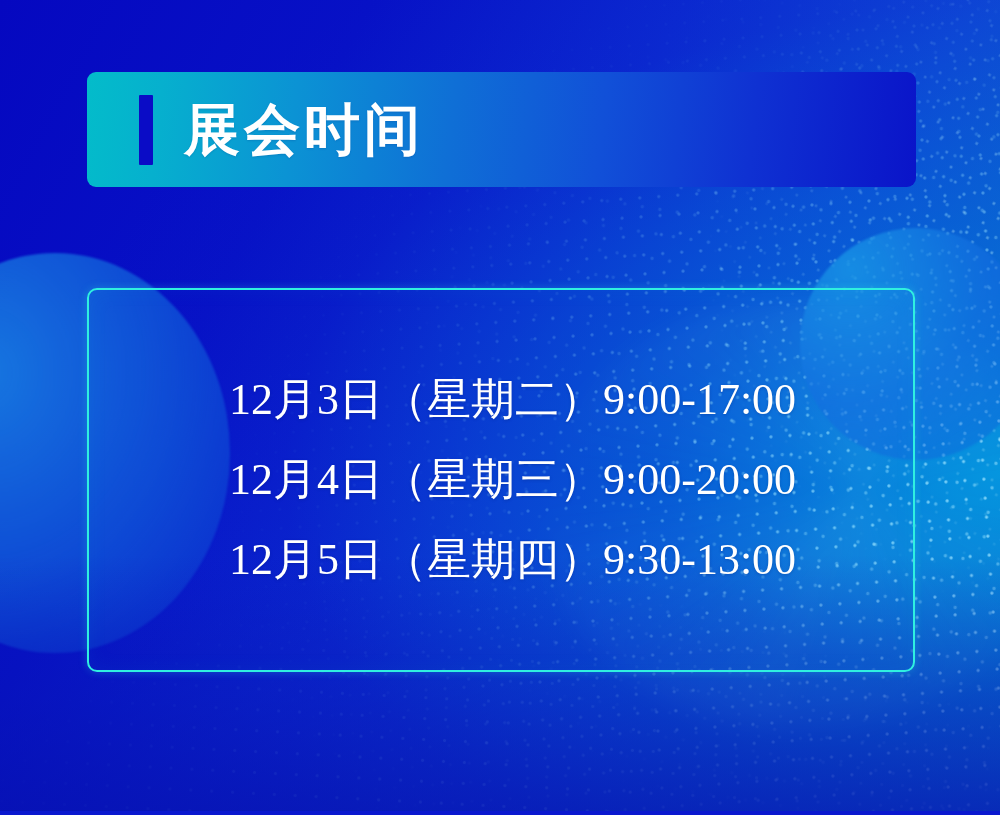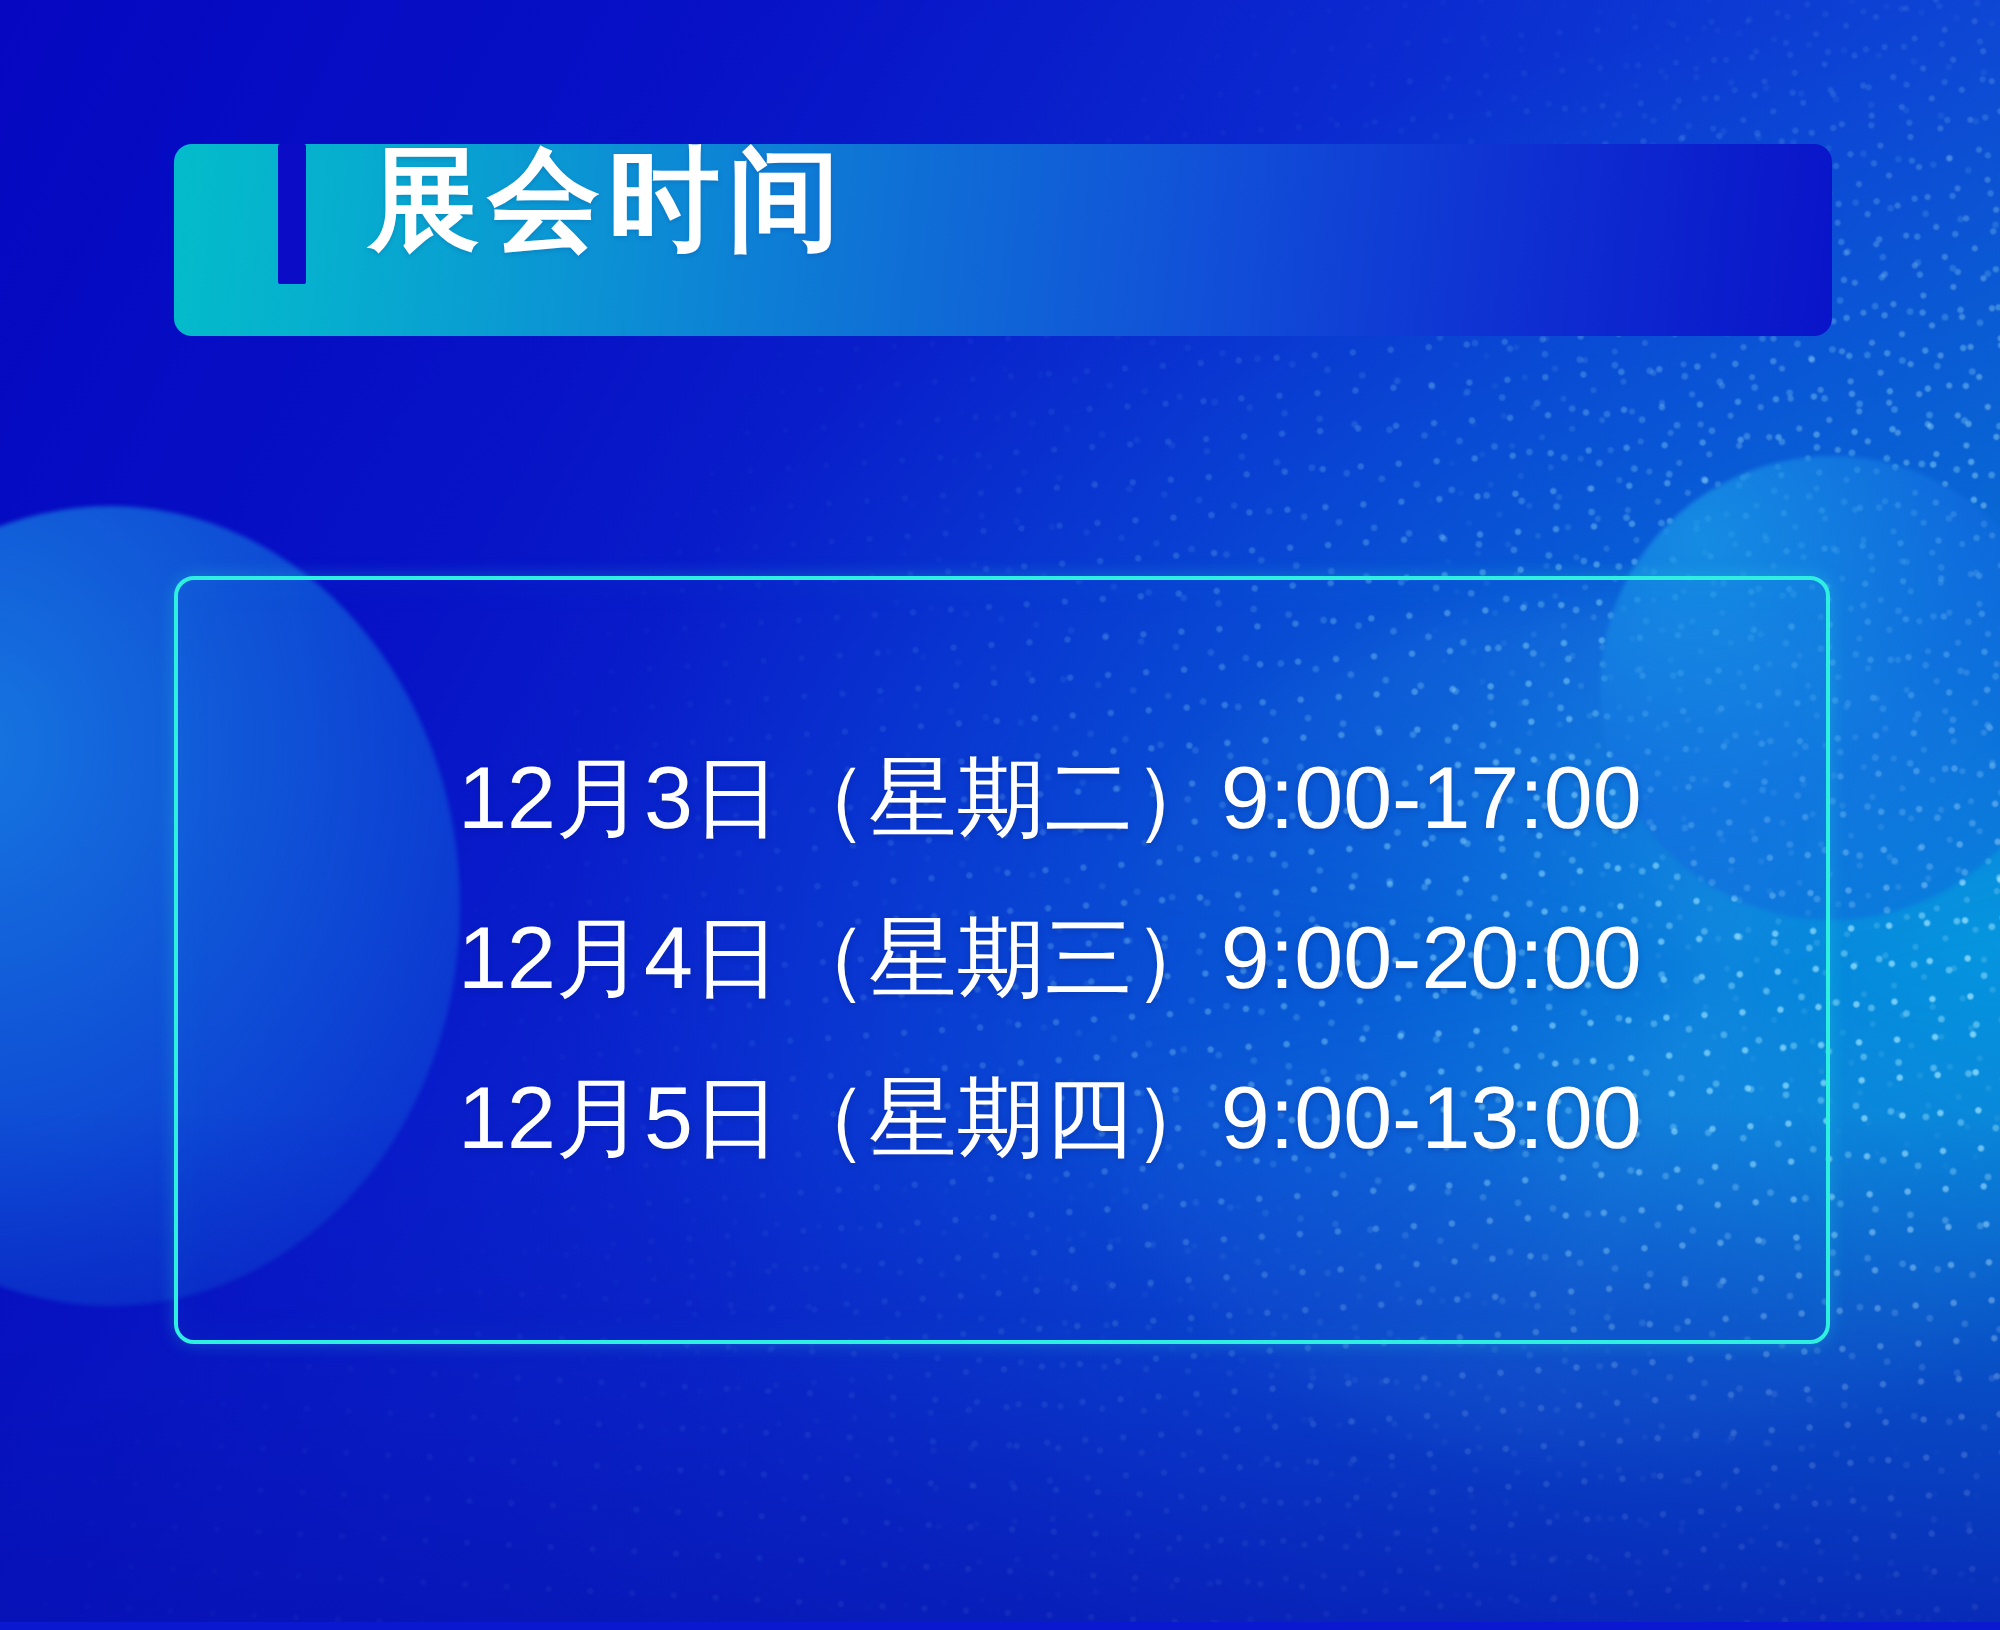--- a/index.html
+++ b/index.html
@@ -68,42 +68,42 @@
     filter:blur(12px);opacity:.8;
   }
   .bottomshade{
     position:absolute;left:0;right:0;bottom:0;height:260px;
     background:linear-gradient(180deg, rgba(7,20,180,0) 0%, rgba(7,20,180,0.42) 55%, rgba(6,16,175,0.72) 100%);
   }
   .bottomline{position:absolute;left:0;right:0;bottom:0;height:4px;background:#0a18cf;}
 
   
   .header-bar{
-    position:absolute;left:87px;top:72px;width:829px;height:96px;
+    position:absolute;left:87px;top:72px;width:829px;height:115px;
     border-radius:9px;
     background:linear-gradient(96deg,#03bcca 0%, #06b0ce 9%, #0b93d4 25%, #0f6fd6 44%, #1150d8 62%, #0f31d2 80%, #0a14c9 100%);
-    display:flex;
+    display:flex;align-items:center;
   }
   .header-accent{
     width:14px;height:70px;background:#0a0cc6;border-radius:1px;
     margin-left:52px;flex:0 0 auto;
   }
   .header-title{
     margin-left:31px;color:#ffffff;font-size:56px;font-weight:700;
     letter-spacing:4px;line-height:1;white-space:nowrap;
     text-shadow:0 1px 2px rgba(0,40,120,0.18);
   }
 
   
   .content-box{
     position:absolute;left:87px;top:288px;width:828px;height:384px;
     border:2px solid #2ff0e0;border-radius:10px;
     box-shadow:0 0 9px rgba(47,240,224,0.26), inset 0 0 22px rgba(40,230,230,0.05);
     box-sizing:border-box;
-    display:flex;flex-direction:column;justify-content:center;
+    display:flex;flex-direction:column;justify-content:center;font-family:Liberation Serif, serif;
   }
   .schedule{padding-left:140px;}
   .schedule-line{
     color:#ffffff;font-size:44px;font-weight:400;line-height:80px;
     white-space:nowrap;letter-spacing:0px;
     text-shadow:0 1px 3px rgba(0,30,110,0.28);
   }
 </style>
 </head>
 <body>
@@ -126,17 +126,17 @@
 
   <div class="header-bar">
     <div class="header-accent"></div>
     <div class="header-title">展会时间</div>
   </div>
 
   <div class="content-box">
     <div class="schedule">
       <div class="schedule-line">12月3日（星期二）9:00-17:00</div>
       <div class="schedule-line">12月4日（星期三）9:00-20:00</div>
-      <div class="schedule-line">12月5日（星期四）9:00-13:00</div>
+      <div class="schedule-line">12月5日（星期四）9:30-13:00</div>
     </div>
   </div>
 
 </div>
 
 </body></html>

